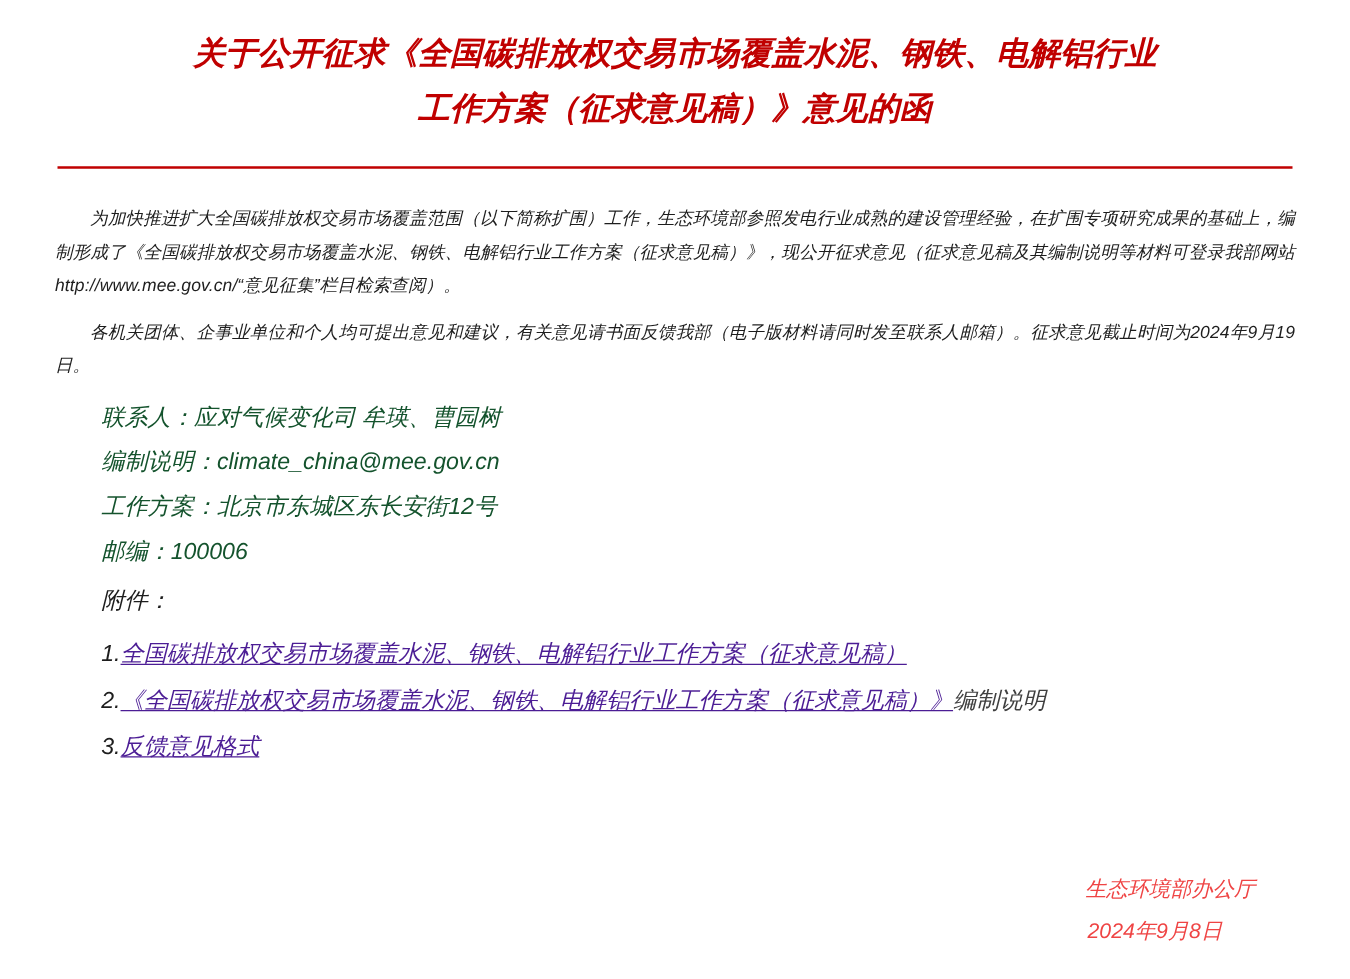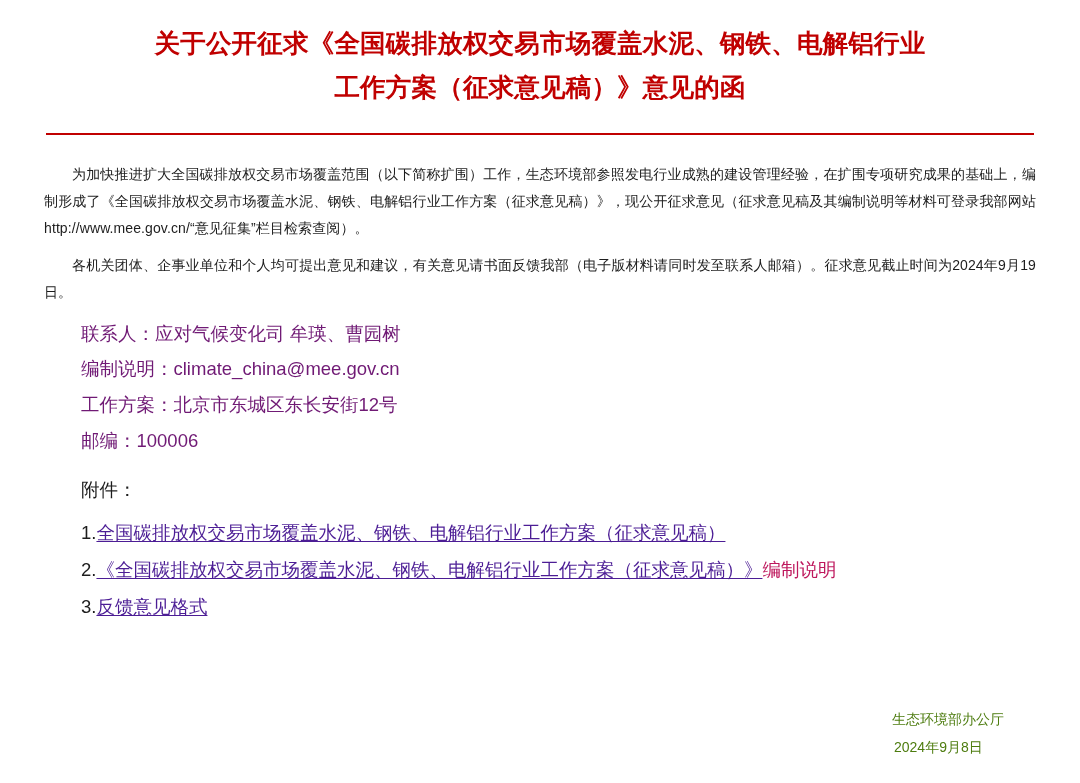--- a/index.html
+++ b/index.html
@@ -13,20 +13,21 @@
     font-family: "Liberation Sans", "DejaVu Sans", sans-serif;
     color: #1a1a1a;
     overflow: hidden;
   }
   .page {
     position: relative;
     width: 1080px;
     height: 783px;
     box-sizing: border-box;
     background: #fff;
+    font-style: italic;
   }
   .edge-left {
     position: absolute;
     left: 0; top: 0;
     width: 8px; height: 783px;
     background: #ffffff;
   }
   .doc-body {
     position: absolute;
     left: 40px;
@@ -73,28 +74,28 @@
   .p1 { margin-top: 26px; text-indent: 2em; }
   .p2 { margin-top: 10px; text-indent: 2em; }
 
   .contact-block {
     margin-top: 9px;
   }
   .contact-line {
     font-size: 18.5px;
     line-height: 1.93;
     text-indent: 2em;
-    color: #701a75;
+    color: #14532d;
   }
   .mono {
     font-family: "Liberation Sans", "DejaVu Sans", sans-serif;
   }
 
   .attach-label {
-    margin-top: 14px;
+    margin-top: 4px;
     font-size: 18.5px;
     line-height: 1.93;
     text-indent: 2em;
     color: #1d1d1d;
   }
   .attach-list {
     margin-top: 6px;
   }
   .attach-item {
     font-size: 18.5px;
@@ -106,33 +107,33 @@
   .attach-item .num {
     color: #1d1d1d;
   }
   .attach-item a {
     color: #4c1d95;
     text-decoration: underline;
     text-underline-offset: 2px;
     cursor: pointer;
   }
   .attach-item .plain {
-    color: #be185d;
+    color: #404040;
     text-decoration: none;
   }
 
   
   .signature {
     position: absolute;
     right: 36px;
     bottom: 22px;
     text-align: left;
-    font-size: 14px;
+    font-size: 17px;
     line-height: 1.95;
-    color: #4d7c0f;
+    color: #ef4444;
   }
   .sig-date {
     padding-left: 2px;
   }
 </style>
 </head>
 <body>
 
 <div class="page">
   <div class="edge-left"></div>

